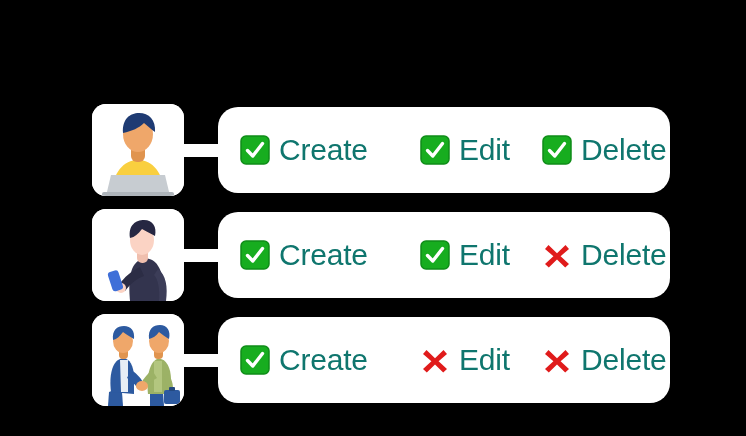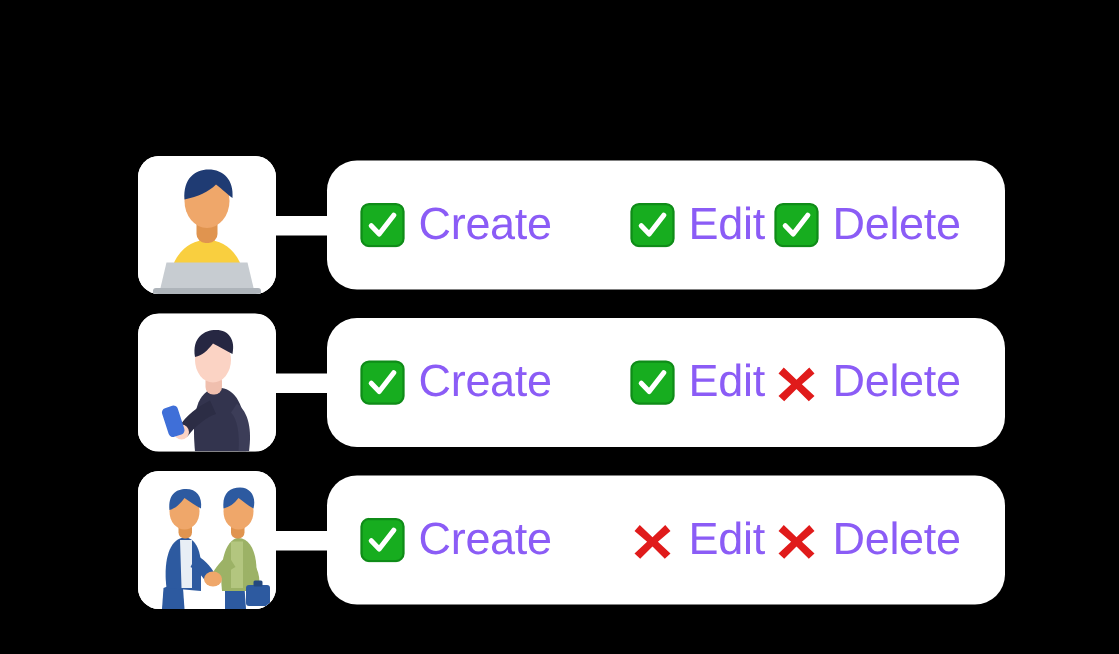--- a/index.html
+++ b/index.html
@@ -71,35 +71,35 @@
     position: absolute;
     top: 0;
     height: 86px;
     display: flex;
     align-items: center;
     gap: 9px;
     white-space: nowrap;
   }
   .perm-item.p0 { left: 22px; }
   .perm-item.p1 { left: 202px; }
-  .perm-item.p2 { left: 298px; }
+  .perm-item.p2 { left: 324px; }
 
   .perm-icon {
     width: 30px;
     height: 30px;
     flex: 0 0 30px;
     display: block;
   }
   .perm-icon svg { display: block; width: 30px; height: 30px; }
 
   .perm-label {
     font-family: "Liberation Sans", sans-serif;
     font-size: 30px;
     line-height: 1;
-    color: #8b5cf6;
+    color: #0f766e;
     letter-spacing: -0.2px;
     text-align: center;
   }
 </style>
 </head>
 <body>
 
 <div id="stage">
 
   <div class="perm-row r0">

